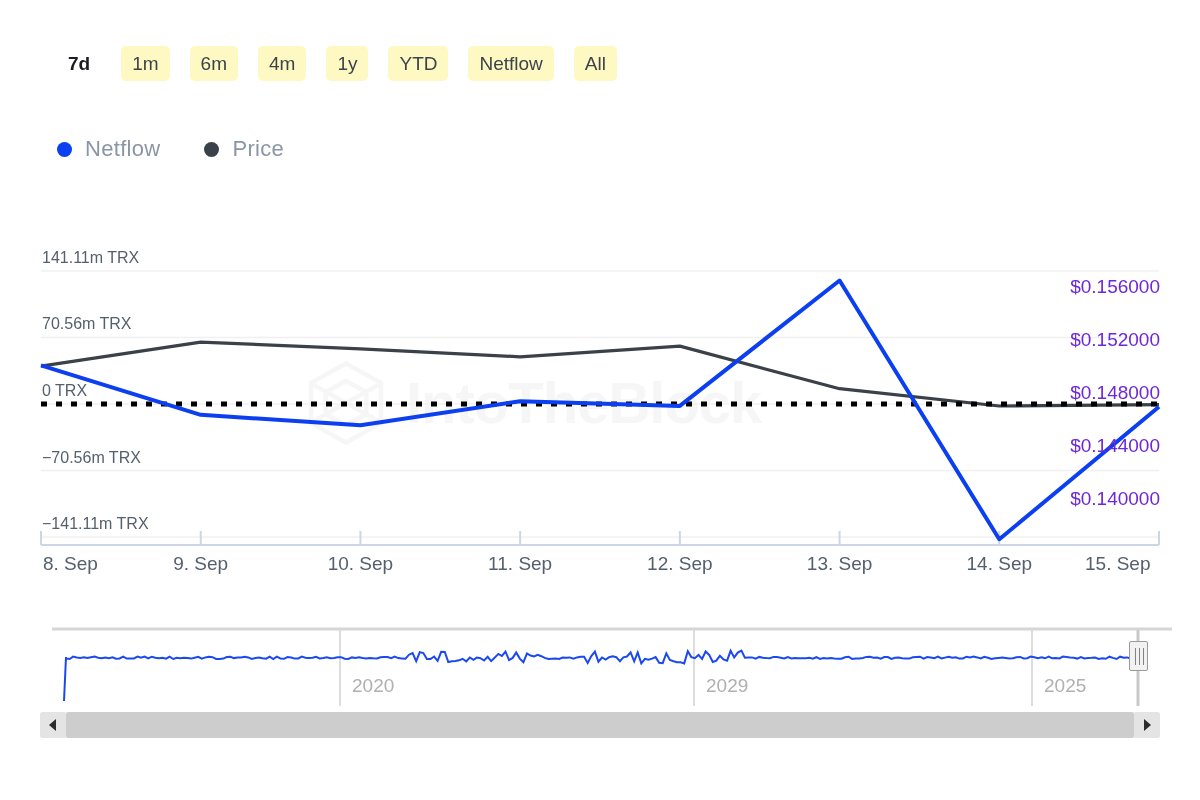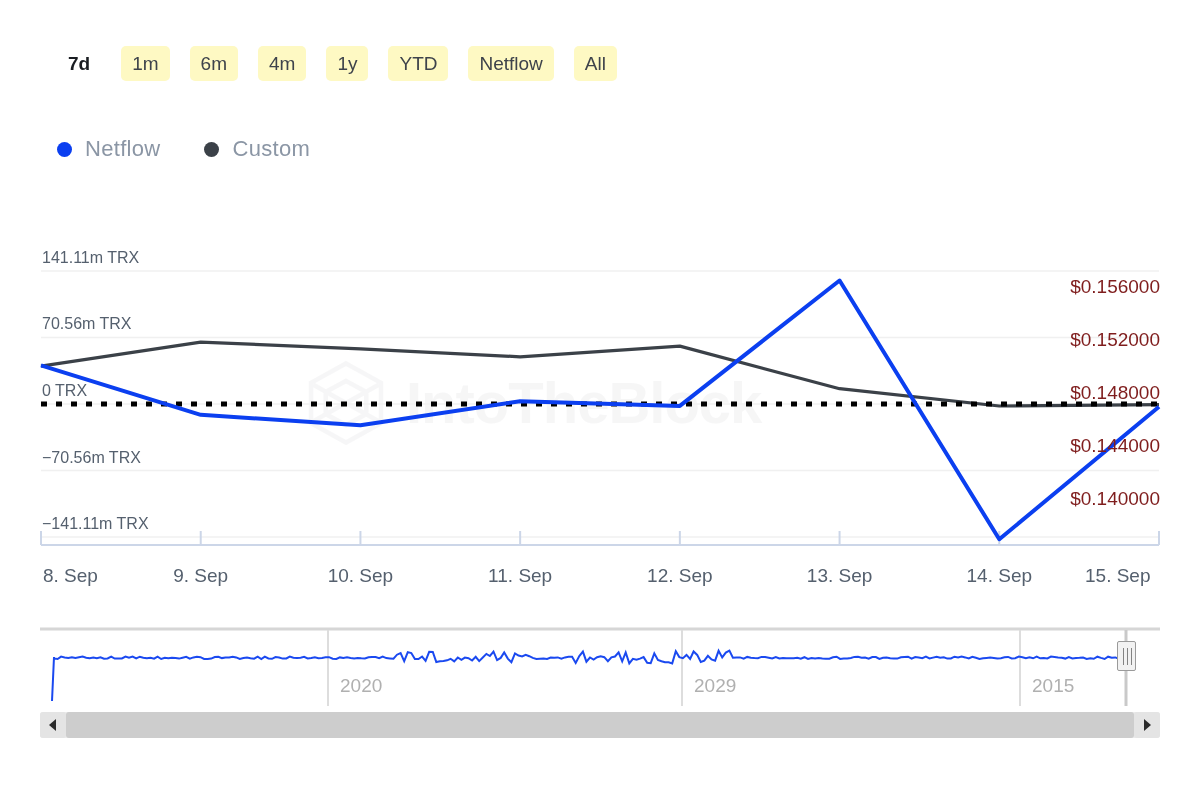--- a/index.html
+++ b/index.html
@@ -82,39 +82,38 @@
   .axis-label-left {
     position: absolute;
     font-size: 16px;
     color: #55606e;
     white-space: nowrap;
     left: 42px;
   }
   .axis-label-right {
     position: absolute;
     font-size: 19px;
-    color: #7f1d1d;
+    color: #6d28d9;
     white-space: nowrap;
     right: 40px;
     text-align: right;
   }
   .axis-label-x {
     position: absolute;
     font-size: 19px;
     color: #55606e;
     white-space: nowrap;
     top: 553px;
     transform: translateX(-50%);
-    margin-top: 12px;
   }
 
   
   #navigator {
     position: absolute;
-    left: 40px;
+    left: 52px;
     top: 623px;
     width: 1120px;
     height: 83px;
     text-align: center;
   }
   .nav-year {
     position: absolute;
     font-size: 19px;
     color: #b0b0b0;
     top: 52px;
@@ -210,21 +209,21 @@
     <button class="range-btn">All</button>
   </div>
 
 <div id="legend">
     <div class="legend-item">
       <span class="legend-dot" style="background: rgb(11, 63, 240);"></span>
       <span class="legend-label">Netflow</span>
     </div>
     <div class="legend-item">
       <span class="legend-dot" style="background: rgb(59, 65, 72);"></span>
-      <span class="legend-label">Custom</span>
+      <span class="legend-label">Price</span>
     </div>
   </div>
 
 <div id="watermark">
   <svg width="92" height="92" viewBox="0 0 100 100">
     <g fill="none" stroke="#e4e4e6" stroke-width="5">
       <path d="M50 7 L88 28 L88 72 L50 93 L12 72 L12 28 Z"></path>
       <path d="M50 26 L72 38 L72 62 L50 74 L28 62 L28 38 Z"></path>
       <path d="M14 30 L50 50 L86 30"></path>
       <path d="M14 70 L50 50 L86 70"></path>
@@ -262,21 +261,21 @@
       <line x1="642" x2="642" y1="7" y2="83" stroke="#dddddd" stroke-width="2"></line>
       <line x1="980" x2="980" y1="7" y2="83" stroke="#dddddd" stroke-width="2"></line>
       <line x1="1086" x2="1086" y1="7" y2="83" stroke="#c9c9c9" stroke-width="3"></line>
       <path d="M 12 78 L 14 34 L 14.0 35.5 L 17.6 36.0 L 21.1 33.6 L 24.7 34.5 L 28.3 35.0 L 31.9 34.2 L 35.4 35.0 L 39.0 34.3 L 42.6 33.6 L 46.2 34.7 L 49.7 35.3 L 53.3 34.5 L 56.9 35.3 L 60.5 34.3 L 64.0 35.7 L 67.6 35.5 L 71.2 33.6 L 74.7 35.6 L 78.3 35.5 L 81.9 35.4 L 85.5 33.6 L 89.0 34.8 L 92.6 33.6 L 96.2 35.4 L 99.8 33.7 L 103.3 34.8 L 106.9 35.3 L 110.5 34.7 L 114.1 35.7 L 117.6 33.6 L 121.2 36.0 L 124.8 34.8 L 128.3 35.2 L 131.9 34.7 L 135.5 35.0 L 139.1 35.6 L 142.6 34.7 L 146.2 33.8 L 149.8 35.6 L 153.4 34.4 L 156.9 33.8 L 160.5 34.2 L 164.1 35.9 L 167.7 36.0 L 171.2 35.6 L 174.8 34.1 L 178.4 33.8 L 181.9 35.1 L 185.5 34.6 L 189.1 34.4 L 192.7 33.7 L 196.2 34.4 L 199.8 36.0 L 203.4 35.1 L 207.0 34.5 L 210.5 35.2 L 214.1 35.7 L 217.7 33.6 L 221.3 36.0 L 224.8 33.6 L 228.4 35.5 L 232.0 35.8 L 235.5 34.1 L 239.1 34.5 L 242.7 35.6 L 246.3 35.4 L 249.8 33.6 L 253.4 34.7 L 257.0 35.1 L 260.6 34.8 L 264.1 33.9 L 267.7 35.4 L 271.3 35.1 L 274.9 34.3 L 278.4 35.3 L 282.0 34.9 L 285.6 34.3 L 289.1 34.2 L 292.7 35.7 L 296.3 35.9 L 299.9 34.4 L 303.4 34.9 L 307.0 34.3 L 310.6 35.0 L 314.2 35.6 L 317.7 34.9 L 321.3 35.3 L 324.9 35.5 L 328.5 34.2 L 332.0 34.0 L 335.6 34.1 L 339.2 35.2 L 342.7 33.6 L 346.3 35.1 L 349.9 35.4 L 353.5 35.7 L 357.0 31.7 L 360.6 30.0 L 364.2 38.2 L 367.8 29.1 L 371.3 30.0 L 374.9 36.0 L 378.5 36.1 L 382.1 33.5 L 385.6 37.8 L 389.2 28.8 L 392.8 28.9 L 396.3 39.1 L 399.9 38.3 L 403.5 38.1 L 407.1 37.3 L 410.6 35.8 L 414.2 38.4 L 417.8 34.5 L 421.4 36.8 L 424.9 34.6 L 428.5 35.2 L 432.1 37.5 L 435.7 33.8 L 439.2 38.1 L 442.8 34.5 L 446.4 30.9 L 449.9 33.0 L 453.5 28.6 L 457.1 37.1 L 460.7 34.9 L 464.2 29.5 L 467.8 35.6 L 471.4 39.2 L 475.0 30.4 L 478.5 32.5 L 482.1 33.5 L 485.7 31.8 L 489.3 33.2 L 492.8 34.9 L 496.4 35.9 L 500.0 35.7 L 503.5 35.5 L 507.1 36.0 L 510.7 34.6 L 514.3 34.7 L 517.8 34.4 L 521.4 35.7 L 525.0 34.4 L 528.6 33.8 L 532.1 33.8 L 535.7 39.9 L 539.3 33.0 L 542.9 28.6 L 546.4 38.7 L 550.0 34.5 L 553.6 36.5 L 557.1 34.2 L 560.7 33.3 L 564.3 34.2 L 567.9 38.2 L 571.4 34.4 L 575.0 33.5 L 578.6 29.4 L 582.2 38.4 L 585.7 29.5 L 589.3 40.4 L 592.9 35.8 L 596.5 36.7 L 600.0 35.6 L 603.6 34.1 L 607.2 39.8 L 610.7 40.2 L 614.3 30.3 L 617.9 36.9 L 621.5 38.2 L 625.0 39.3 L 628.6 39.3 L 632.2 40.4 L 635.8 28.3 L 639.3 34.1 L 642.9 35.2 L 646.5 31.9 L 650.1 35.9 L 653.6 28.5 L 657.2 31.9 L 660.8 39.0 L 664.3 37.7 L 667.9 32.8 L 671.5 36.4 L 675.1 37.7 L 678.6 27.8 L 682.2 34.4 L 685.8 29.6 L 689.4 27.6 L 692.9 34.8 L 696.5 34.5 L 700.1 34.4 L 703.7 35.6 L 707.2 33.9 L 710.8 34.7 L 714.4 35.1 L 717.9 35.3 L 721.5 33.9 L 725.1 34.0 L 728.7 34.7 L 732.2 35.5 L 735.8 34.0 L 739.4 35.5 L 743.0 35.1 L 746.5 35.2 L 750.1 35.2 L 753.7 35.2 L 757.3 34.8 L 760.8 35.6 L 764.4 34.2 L 768.0 35.9 L 771.5 35.0 L 775.1 35.5 L 778.7 35.0 L 782.3 35.4 L 785.8 35.7 L 789.4 35.7 L 793.0 34.3 L 796.6 33.7 L 800.1 35.9 L 803.7 35.4 L 807.3 35.6 L 810.9 35.0 L 814.4 33.9 L 818.0 33.7 L 821.6 34.7 L 825.1 34.5 L 828.7 35.7 L 832.3 34.0 L 835.9 34.0 L 839.4 35.9 L 843.0 34.8 L 846.6 34.5 L 850.2 35.2 L 853.7 35.6 L 857.3 35.6 L 860.9 34.2 L 864.5 33.9 L 868.0 33.7 L 871.6 35.6 L 875.2 34.0 L 878.7 34.5 L 882.3 35.2 L 885.9 33.7 L 889.5 35.5 L 893.0 34.6 L 896.6 33.7 L 900.2 34.8 L 903.8 34.2 L 907.3 35.6 L 910.9 35.5 L 914.5 33.7 L 918.1 34.4 L 921.6 33.6 L 925.2 34.4 L 928.8 35.5 L 932.3 33.8 L 935.9 34.8 L 939.5 35.9 L 943.1 35.3 L 946.6 34.9 L 950.2 34.5 L 953.8 34.9 L 957.4 35.6 L 960.9 35.3 L 964.5 34.3 L 968.1 33.9 L 971.7 35.5 L 975.2 35.2 L 978.8 33.6 L 982.4 34.2 L 985.9 35.1 L 989.5 34.2 L 993.1 35.3 L 996.7 33.6 L 1000.2 35.3 L 1003.8 34.9 L 1007.4 35.4 L 1011.0 33.6 L 1014.5 33.9 L 1018.1 34.4 L 1021.7 34.8 L 1025.3 35.6 L 1028.8 34.0 L 1032.4 35.5 L 1036.0 35.0 L 1039.5 34.8 L 1043.1 34.5 L 1046.7 35.9 L 1050.3 35.2 L 1053.8 35.8 L 1057.4 33.7 L 1061.0 34.9 L 1064.6 36.0 L 1068.1 33.7 L 1071.7 34.7 L 1075.3 34.4 L 1078.9 35.8 L 1082.4 34.2 " fill="none" stroke="#1a49f0" stroke-width="2"></path>
     </svg>
   <div id="nav-handle-right">
     <i style="left:5px"></i>
       <i style="left:9px"></i>
       <i style="left:13px"></i>
   </div>
-<div class="nav-year" style="left: 300px;">2020</div><div class="nav-year" style="left: 654px;">2029</div><div class="nav-year" style="left: 992px;">2015</div></div>
+<div class="nav-year" style="left: 300px;">2020</div><div class="nav-year" style="left: 654px;">2029</div><div class="nav-year" style="left: 992px;">2025</div></div>
 
 <div id="scrollbar">
   <div class="sb-track"></div>
   <div class="sb-thumb" style="left:26px;width:1068px;"></div>
   <div class="sb-btn left">
     <svg width="26" height="26" viewBox="0 0 26 26">
         <path d="M16 7 L16 19 L9 13 Z" fill="#2b2b2b"></path>
       </svg>
   </div>
   <div class="sb-btn right">

